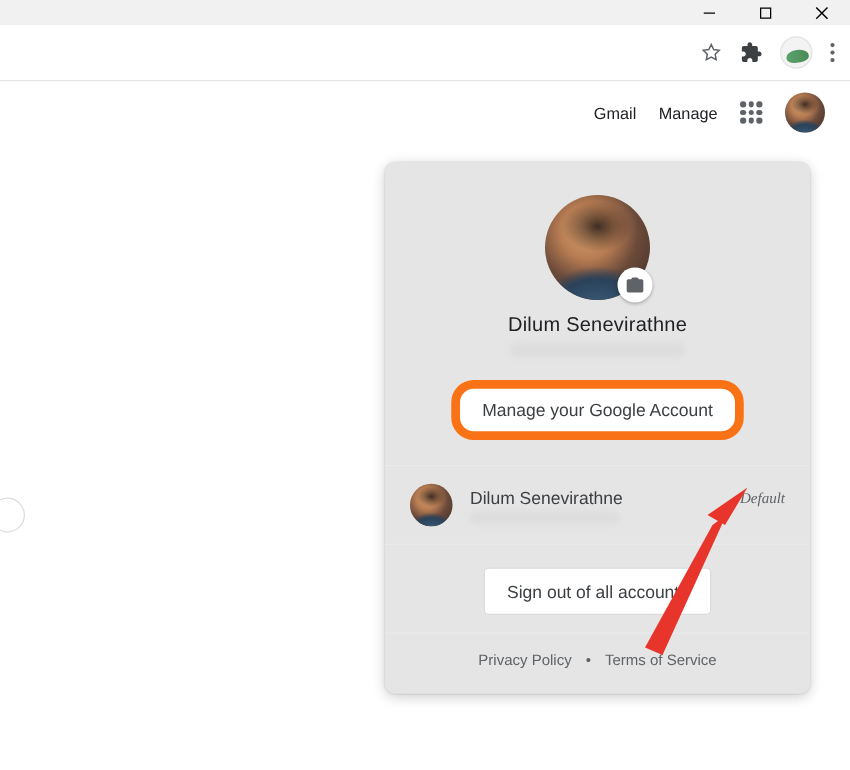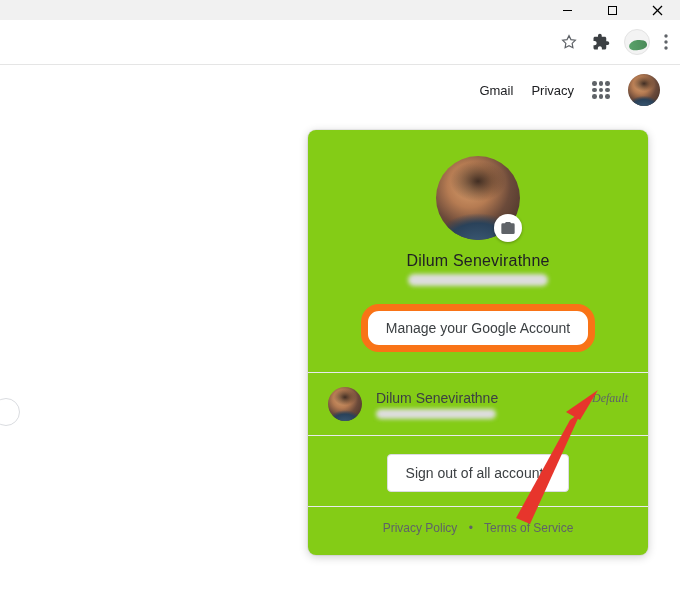--- a/index.html
+++ b/index.html
@@ -106,21 +106,21 @@
                   radial-gradient(ellipse 80% 60% at 50% 110%, #3e5e7a 0%, #2a425a 50%, rgba(0,0,0,0) 70%);
     }
     .avatar-sm { width: 32px; height: 32px; }
     .avatar-lg { width: 84px; height: 84px; }
 
     .popover {
       position: absolute;
       top: 130px;
       left: 308px;
       width: 340px;
-      background: #84cc16;
+      background: #e5e5e5;
       border-radius: 8px;
       box-shadow: 0 2px 10px rgba(0,0,0,0.2), 0 0 0 1px rgba(0,0,0,0.05);
       padding-bottom: 20px;
     }
     .pop-head {
       display: flex;
       flex-direction: column;
       align-items: center;
       padding: 26px 20px 20px;
       border-bottom: 1px solid #e8eaed;
@@ -292,21 +292,21 @@
     <svg width="4" height="16" viewBox="0 0 4 16">
         <circle cx="2" cy="2" r="1.7" fill="#5f6368"></circle>
         <circle cx="2" cy="8" r="1.7" fill="#5f6368"></circle>
         <circle cx="2" cy="14" r="1.7" fill="#5f6368"></circle>
       </svg>
   </div>
 </div>
 
 <div class="content-bar">
   <span class="content-link">Gmail</span>
-  <span class="content-link">Privacy</span>
+  <span class="content-link">Manage</span>
   <div class="apps-grid">
     <span></span>
       <span></span>
       <span></span>
     <span></span>
       <span></span>
       <span></span>
     <span></span>
       <span></span>
       <span></span>

